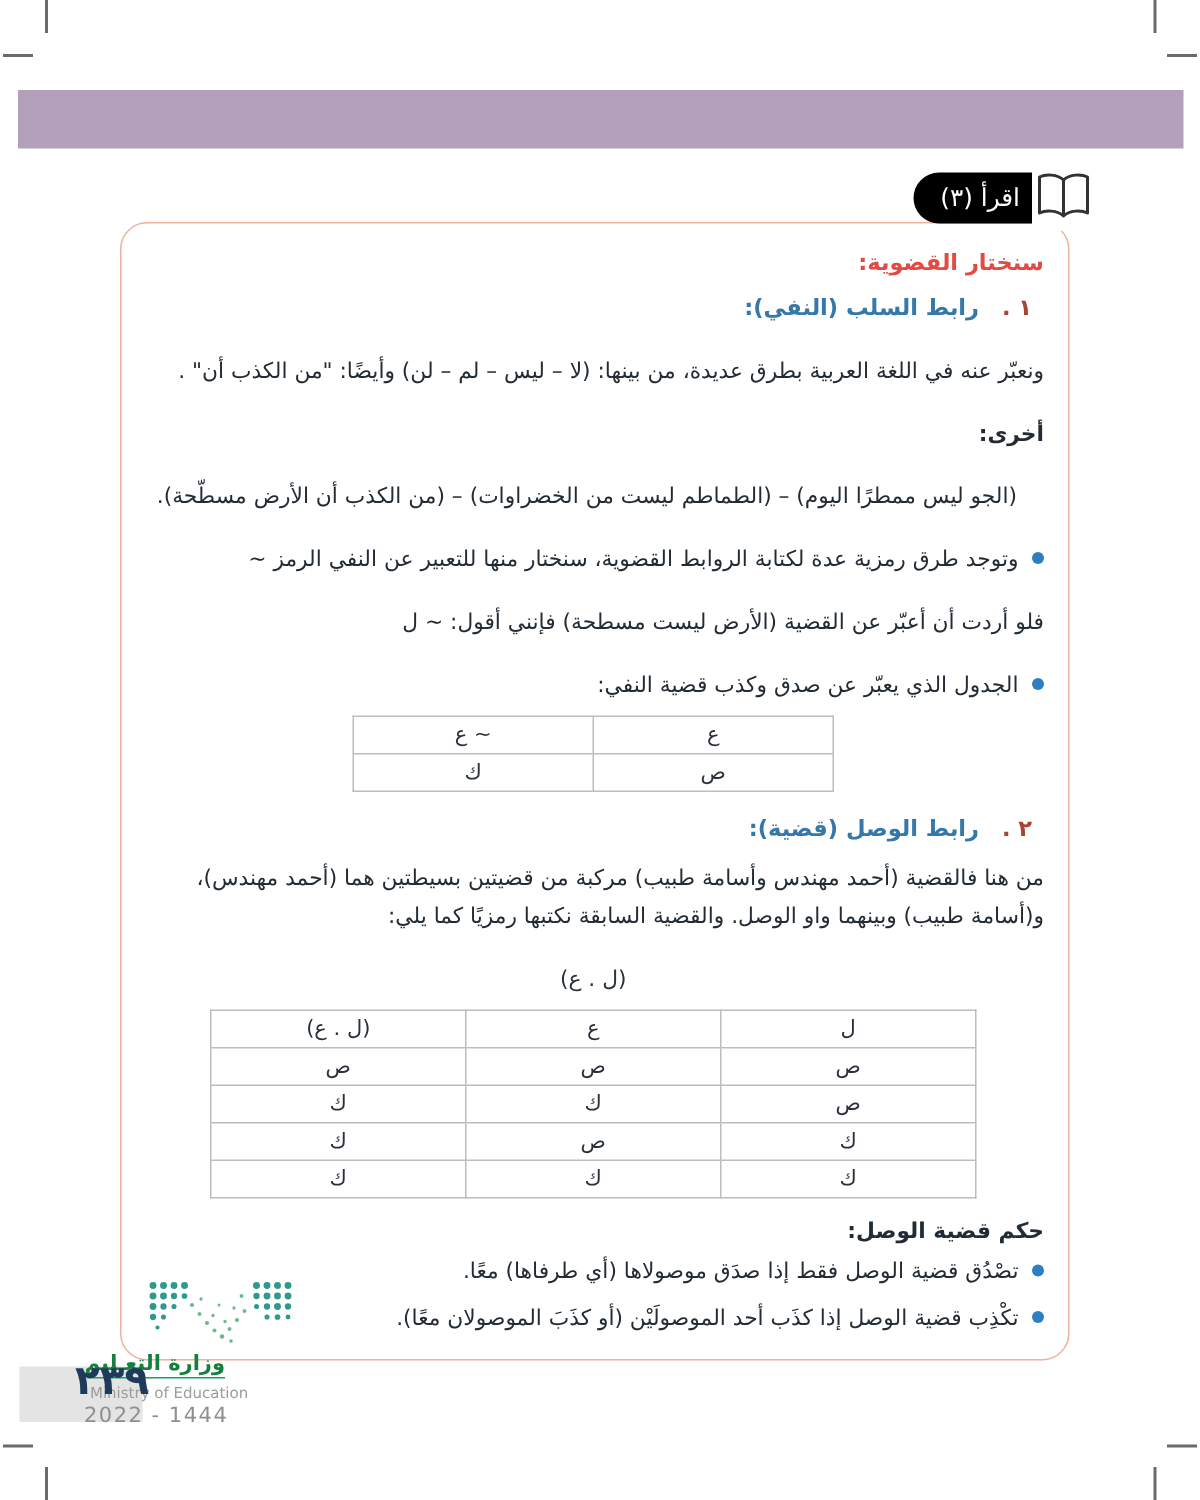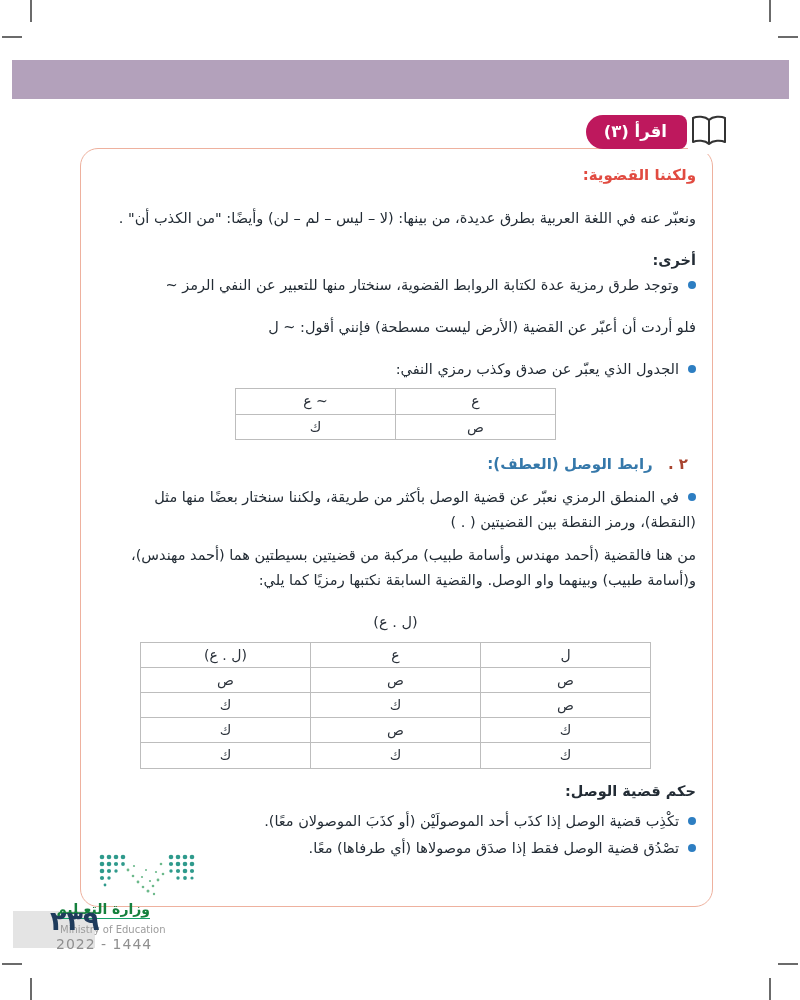--- a/index.html
+++ b/index.html
@@ -14,22 +14,22 @@
   
   .content-box{
     position:absolute;left:80px;top:148px;width:631px;height:757px;
     border:1.6px solid #eeb19e;border-radius:18px;background:#ffffff;z-index:1;
   }
   .box-inner{
     direction:rtl;padding:12px 14px 0 12px;font-size:14.5px;line-height:1.72;
   }
   
   .read-badge{
-    position:absolute;top:115px;right:113px;z-index:3;height:34px;line-height:34px;
-    background:#be185d;color:#ffffff;font-weight:bold;font-size:16.5px;
+    position:absolute;top:115px;right:100px;z-index:3;height:34px;line-height:34px;
+    background:#000000;color:#ffffff;font-weight:normal;font-size:16.5px;
     padding:0 20px 0 18px;border-radius:17px 8px 8px 17px;direction:rtl;
   }
   .book-icon-wrap{
     position:absolute;top:108px;right:70px;z-index:4;width:42px;height:46px;
     background:#ffffff;display:flex;align-items:center;justify-content:center;
   }
   
   .main-heading{color:#e14b41;font-weight:bold;font-size:15px;margin:2px 2px 4px;}
   .section-heading{font-weight:bold;font-size:15px;margin:3px 10px 3px 0;}
   .section-num{color:#a8442f;margin-left:10px;}
@@ -90,58 +90,60 @@
   <svg width="38" height="40" viewBox="0 0 38 34">
     <path d="M19 6 C15 2 7 2 3 4 L3 28 C7 26 15 26 19 30 C23 26 31 26 35 28 L35 4 C31 2 23 2 19 6 Z" fill="#ffffff" stroke="#333333" stroke-width="2" stroke-linejoin="round"></path>
     <path d="M19 6 L19 30" fill="none" stroke="#333333" stroke-width="2"></path>
     <path d="M6 8 C10 6.5 15 7 17 9 M6 13 C10 11.5 15 12 17 14" fill="none" stroke="#333333" stroke-width="0" opacity="0"></path>
   </svg>
 </div>
 
 <div class="content-box">
   <div class="box-inner">
 
-    <div class="main-heading">ولكننا القضوية:</div>
-
+    <div class="main-heading">سنختار القضوية:</div>
+
+    <div class="section-heading">
+      <span class="section-num">١ .</span>
+      <span class="section-title">رابط السلب (النفي):</span>
+    </div>
 
     <div class="para">ونعبّر عنه في اللغة العربية بطرق عديدة، من بينها: (لا – ليس – لم – لن) وأيضًا: "من الكذب أن" .</div>
     <div class="bold-label">أخرى:</div>
+    <div class="para indent">(الجو ليس ممطرًا اليوم) – (الطماطم ليست من الخضراوات) – (من الكذب أن الأرض مسطّحة).</div>
 
     <div class="bullet-line">
       <span class="bullet-dot"></span><span>وتوجد طرق رمزية عدة لكتابة الروابط القضوية، سنختار منها للتعبير عن النفي الرمز ~</span>
     </div>
     <div class="para">فلو أردت أن أعبّر عن القضية (الأرض ليست مسطحة) فإنني أقول: ~ ل</div>
 
 
     <div class="bullet-line">
-      <span class="bullet-dot"></span><span>الجدول الذي يعبّر عن صدق وكذب رمزي النفي:</span>
+      <span class="bullet-dot"></span><span>الجدول الذي يعبّر عن صدق وكذب قضية النفي:</span>
     </div>
 
     <table class="tt neg-table">
       <tbody>
           <tr>
         <th>ع</th>
         <th>~ ع</th>
       </tr>
       <tr>
         <td>ص</td>
         <td>ك</td>
       </tr>
     </tbody>
       </table>
 
     <div class="section-heading" style="margin-top:12px;">
       <span class="section-num">٢ .</span>
-      <span class="section-title">رابط الوصل (العطف):</span>
-    </div>
-
-
-    <div class="bullet-line" style="margin-top:8px;">
-      <span class="bullet-dot"></span><span>في المنطق الرمزي نعبّر عن قضية الوصل بأكثر من طريقة، ولكننا سنختار بعضًا منها مثل (النقطة)، ورمز النقطة بين القضيتين ( . )</span>
-    </div>
+      <span class="section-title">رابط الوصل (قضية):</span>
+    </div>
+
+
 
     <div class="para" style="margin-top:8px;">من هنا فالقضية (أحمد مهندس وأسامة طبيب) مركبة من قضيتين بسيطتين هما (أحمد مهندس)، و(أسامة طبيب) وبينهما واو الوصل. والقضية السابقة نكتبها رمزيًا كما يلي:</div>
 
     <div class="table-caption">(ل . ع)</div>
 
     <table class="tt conj-table">
       <tbody>
           <tr>
         <th>ل</th>
         <th>ع</th>
@@ -165,25 +167,25 @@
       <tr>
         <td>ك</td>
         <td>ك</td>
         <td>ك</td>
       </tr>
     </tbody>
       </table>
 
     <div class="bold-label" style="margin-top:10px;">حكم قضية الوصل:</div>
 
+    <div class="bullet-line" style="margin-top:2px;">
+      <span class="bullet-dot"></span><span>تصْدُق قضية الوصل فقط إذا صدَق موصولاها (أي طرفاها) معًا.</span>
+    </div>
     <div class="bullet-line" style="margin-top:6px;">
       <span class="bullet-dot"></span><span>تكْذِب قضية الوصل إذا كذَب أحد الموصولَيْن (أو كذَبَ الموصولان معًا).</span>
-    </div>
-    <div class="bullet-line" style="margin-top:2px;">
-      <span class="bullet-dot"></span><span>تصْدُق قضية الوصل فقط إذا صدَق موصولاها (أي طرفاها) معًا.</span>
     </div>
 
   </div>
 </div>
 
 <svg class="moe-dots" width="102" height="50" viewBox="0 0 102 50">
 
   <g fill="#2f9a8c">
     <circle cx="4" cy="5" r="2.3"></circle>
       <circle cx="11" cy="5" r="2.3"></circle>

